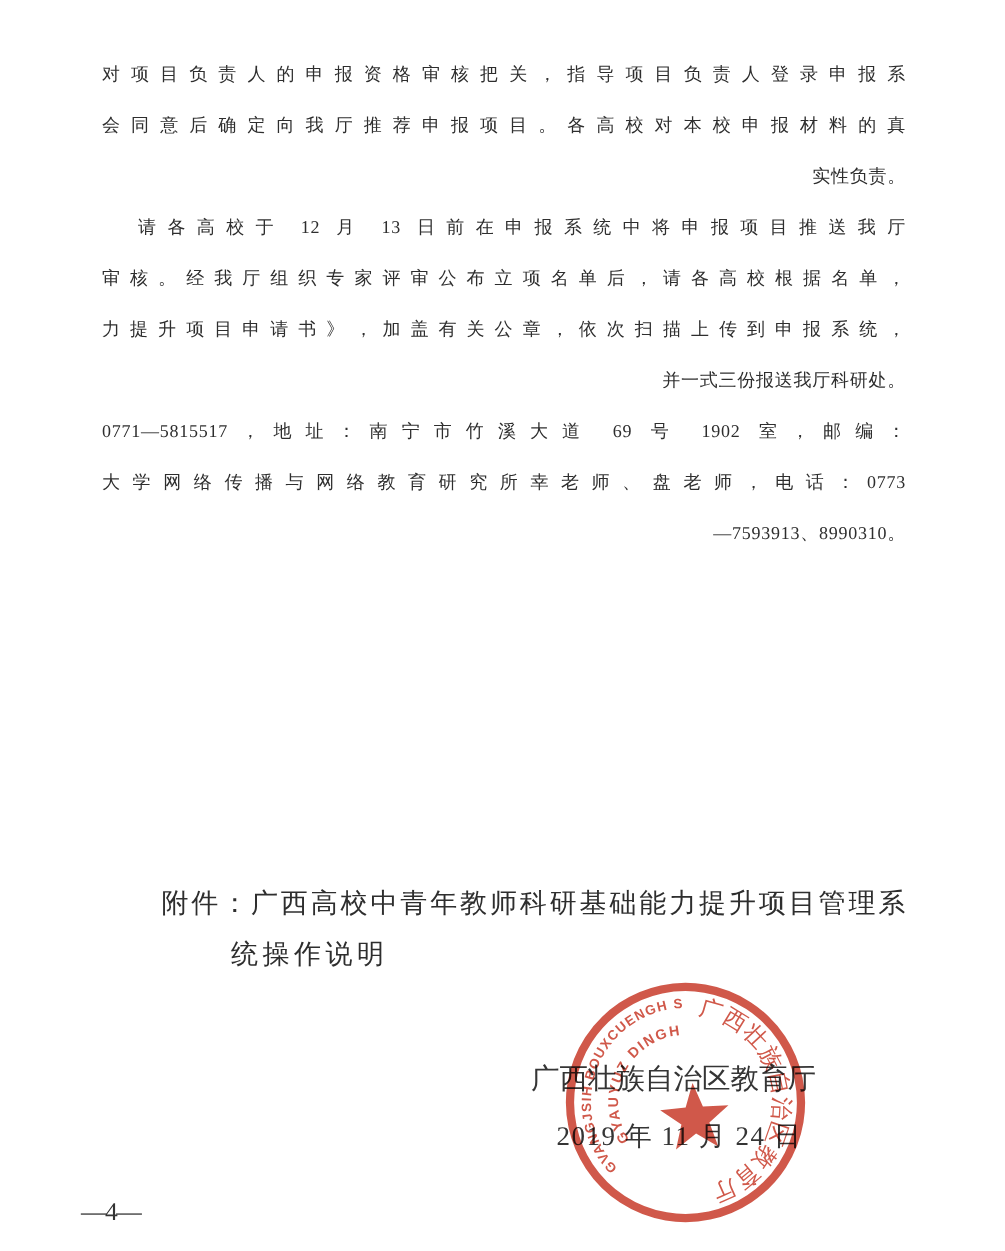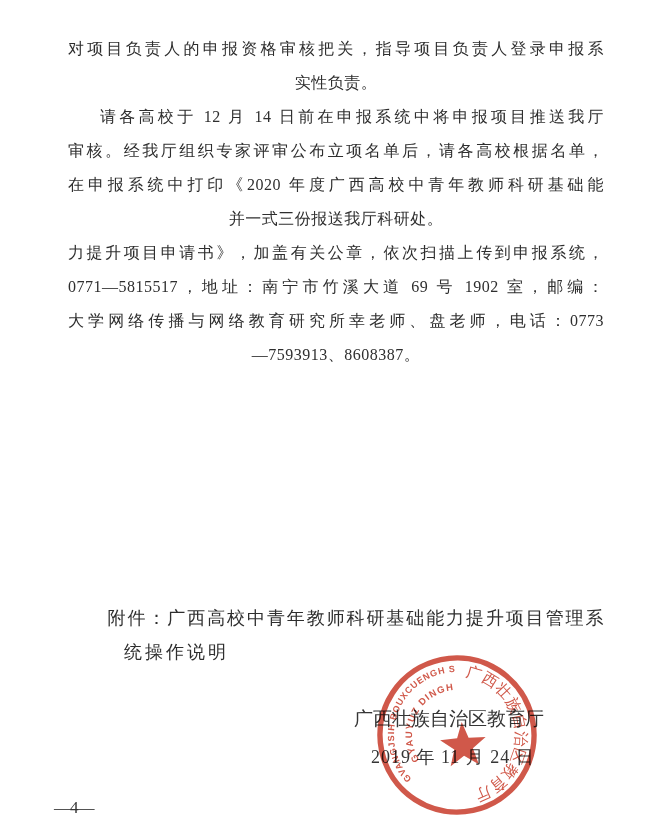--- a/index.html
+++ b/index.html
@@ -9,52 +9,52 @@
     background:#ffffff;
     overflow:hidden;
     font-family:"Liberation Serif","DejaVu Serif",serif;
     color:#2e2e2e;
   }
   
   .body-text {
     position:absolute;
     left:68px; top:32px;
     width:536px;
-    font-size:16px;
+    font-size:12px;
   }
   .line {
     height:34px;
     line-height:34px;
-    text-align:center;
+    text-align:right;
     white-space:normal;
     letter-spacing:0.5px;
   }
   .line.fill {
     text-align:justify;
     text-align-last:justify;
   }
   .line.indent { text-indent:2em; }
 
   
   .attachment {
     position:absolute;
-    left:68px; top:601px;
+    left:68px; top:585px;
     width:536px;
     font-size:18px;
   }
   .attachment .a1 {
     height:34px; line-height:34px;
     text-indent:2.2em;
     letter-spacing:0.5px;
     text-align:justify;
     text-align-last:justify;
   }
   .attachment .a2 {
     height:34px; line-height:34px;
-    margin-left:56px;
+    margin-left:86px;
     letter-spacing:3px;
   }
 
   
   .issuer {
     position:absolute;
     left:354px; top:706px;
     font-size:19px;
     letter-spacing:0px;
     color:#353535;
@@ -95,29 +95,29 @@
                         font-family:"Liberation Serif","DejaVu Serif",serif; }
   .seal .ring-inner   { font-size:9.5px; letter-spacing:1.2px; font-weight:bold; }
 </style>
 </head>
 <body>
 
 <div class="page">
 
   <div class="body-text">
     <div class="line fill">对项目负责人的申报资格审核把关，指导项目负责人登录申报系</div>
+    <div class="line fill">会同意后确定向我厅推荐申报项目。各高校对本校申报材料的真</div>
     <div class="line">实性负责。</div>
-    <div class="line indent fill">请各高校于 12 月 14 日前在申报系统中将申报项目推送我厅</div>
+    <div class="line indent fill">请各高校于 12 月 13 日前在申报系统中将申报项目推送我厅</div>
     <div class="line fill">审核。经我厅组织专家评审公布立项名单后，请各高校根据名单，</div>
-    <div class="line fill">在申报系统中打印《2020 年度广西高校中青年教师科研基础能</div>
+    <div class="line fill">力提升项目申请书》，加盖有关公章，依次扫描上传到申报系统，</div>
     <div class="line">并一式三份报送我厅科研处。</div>
-    <div class="line fill">力提升项目申请书》，加盖有关公章，依次扫描上传到申报系统，</div>
     <div class="line fill">0771—5815517，地址：南宁市竹溪大道 69 号 1902 室，邮编：</div>
     <div class="line fill">大学网络传播与网络教育研究所幸老师、盘老师，电话：0773</div>
-    <div class="line">—7593913、8608387。</div>
+    <div class="line">—7593913、8990310。</div>
   </div>
 
   <div class="attachment">
     <div class="a1">附件：广西高校中青年教师科研基础能力提升项目管理系</div>
     <div class="a2">统操作说明</div>
   </div>
 
   <div class="issuer">广西壮族自治区教育厅</div>
   <div class="doc-date">2019 年 11 月 24 日</div>
 

